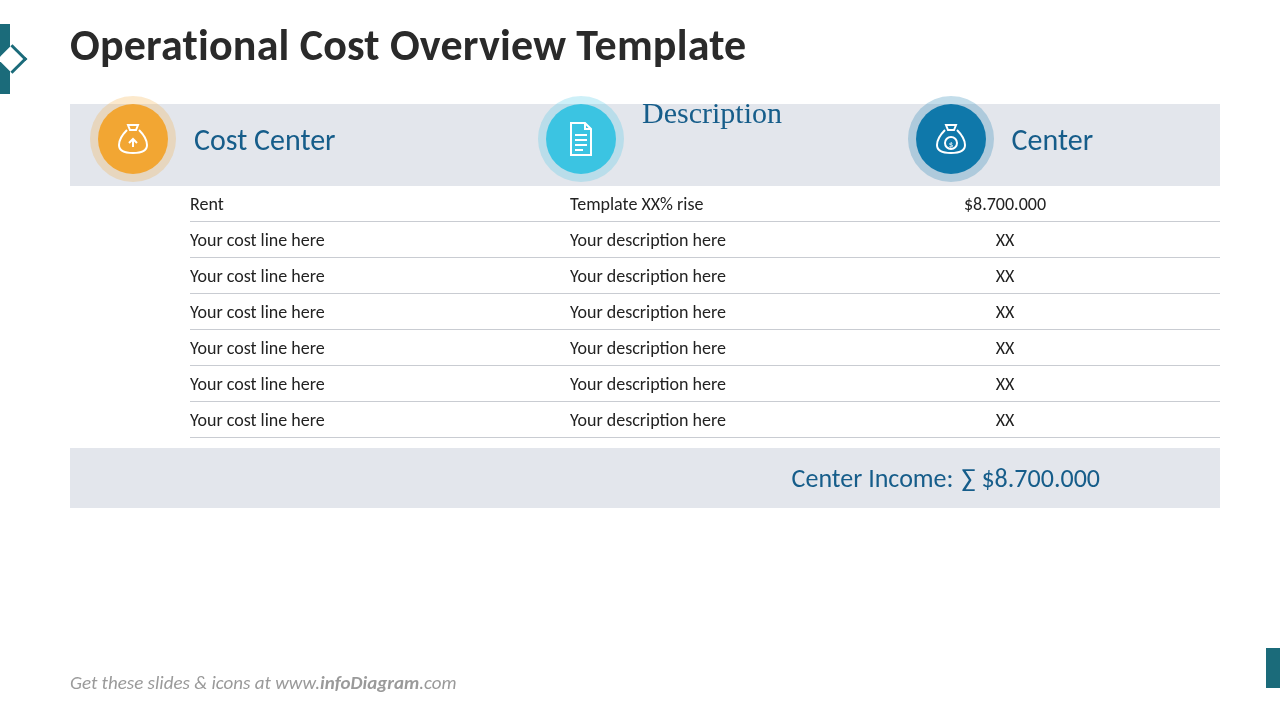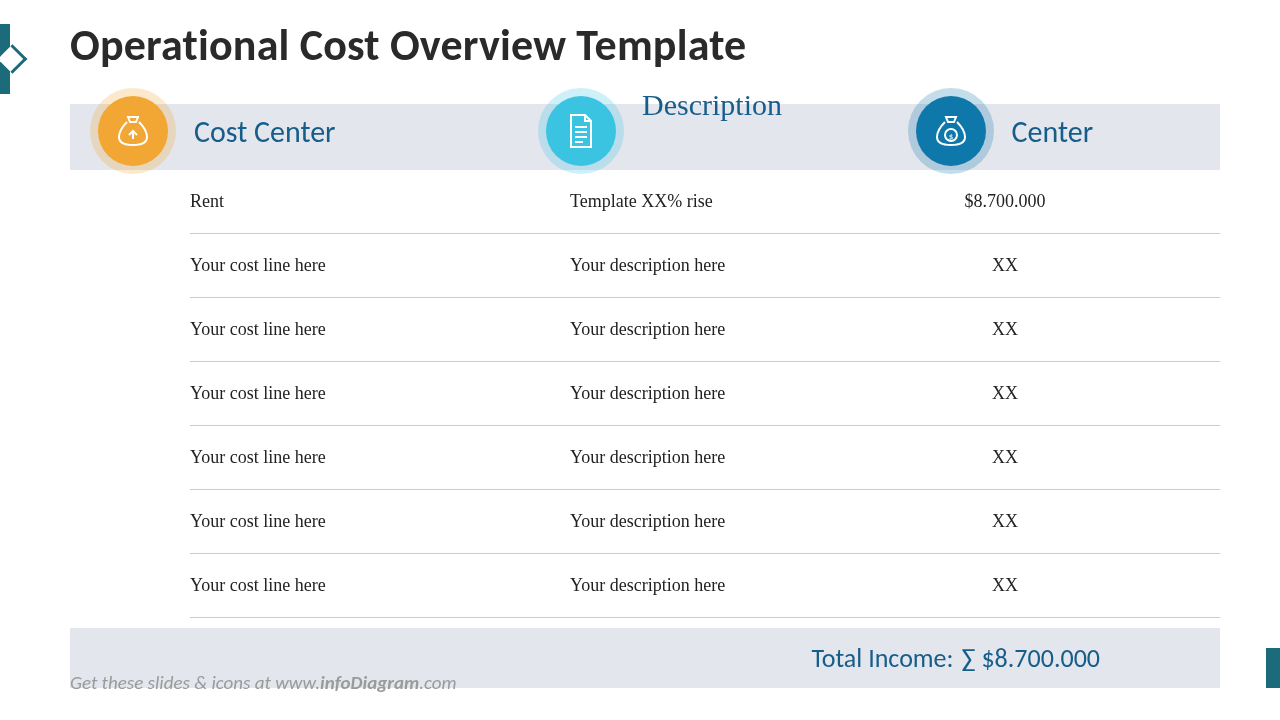--- a/index.html
+++ b/index.html
@@ -54,21 +54,21 @@
     margin-top: 2px;
     font-weight: 400;
   }
   .table-wrap {
     margin-top: 32px;
   }
   .header-row {
     display: flex;
     align-items: center;
     background: #e3e6ec;
-    height: 66px;
+    height: 82px;
     padding: 0 10px 12px 20px;
   }
   .hcol-1 { flex: 0 0 40%; display:flex; align-items:center; }
   .hcol-2 { flex: 0 0 33%; display:flex; align-items:flex-start;font-family:Liberation Serif, serif; }
   .hcol-3 { flex: 0 0 27%; display:flex; align-items:center; }
   .icon-wrap {
     width: 86px;
     height: 86px;
     border-radius: 50%;
     display:flex;
@@ -93,23 +93,22 @@
   .hlabel {
     font-size: 30px;
     font-weight: 500;
     color: #165d8a;
     margin-left: 18px;
   }
   .data-rows { padding-left: 120px; }
   .row {
     display:flex;
     align-items:center;
-    height:64px;
+    height:36px;
     border-bottom:1px solid #c9ccd2;
-    font-family:Liberation Serif, serif;
   }
   .c1 { flex: 0 0 380px; font-size:18px; color:#222; }
   .c2 { flex: 0 0 370px; font-size:18px; color:#222; }
   .c3 { flex: 1; font-size:18px; color:#222; text-align:center; padding-right:150px; }
   .total-row {
     background:#e3e6ec;
     height:60px;
     display:flex;
     align-items:center;
     justify-content:flex-end;
@@ -224,21 +223,21 @@
           <div class="c3">XX</div>
         </div>
         <div class="row">
           <div class="c1">Your cost line here</div>
           <div class="c2">Your description here</div>
           <div class="c3">XX</div>
         </div>
       </div>
 
     <div class="total-row">
-      <span class="total-label">Total Income:</span>
+      <span class="total-label">Center Income:</span>
       <span class="total-value">∑ $8.700.000</span>
     </div>
 
   </div>
 </div>
 
 <div class="footer">
   <span>Get these slides &amp; icons at www.</span><b>infoDiagram</b><span>.com</span>
 </div>
 

